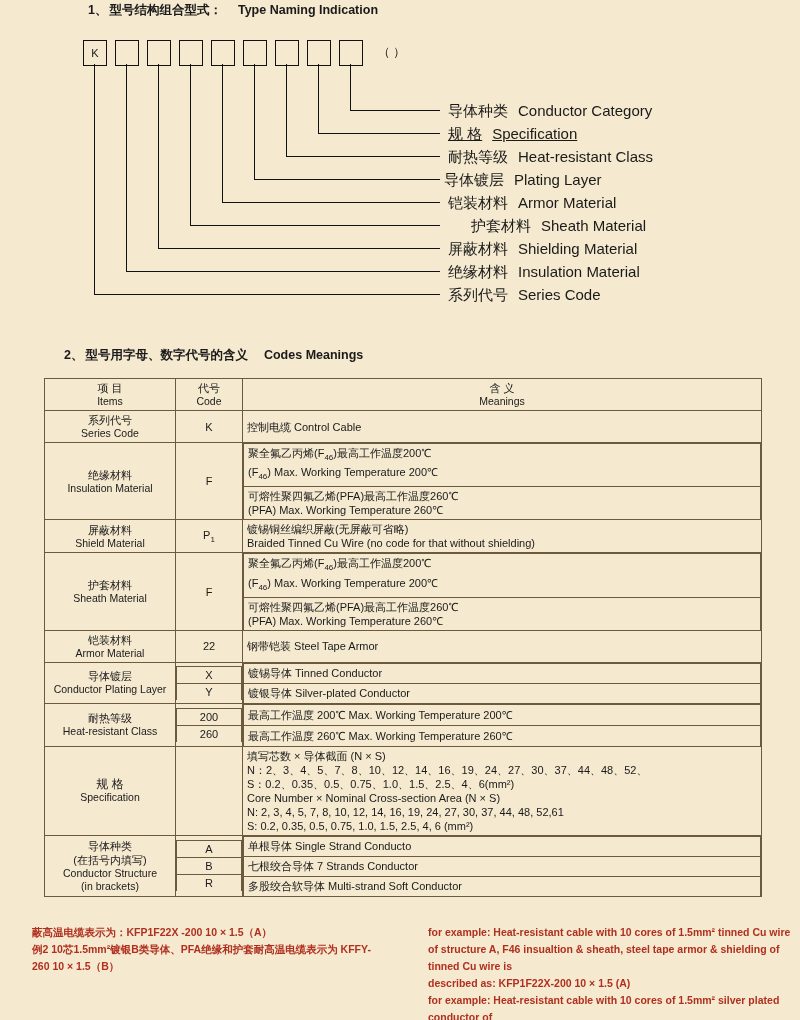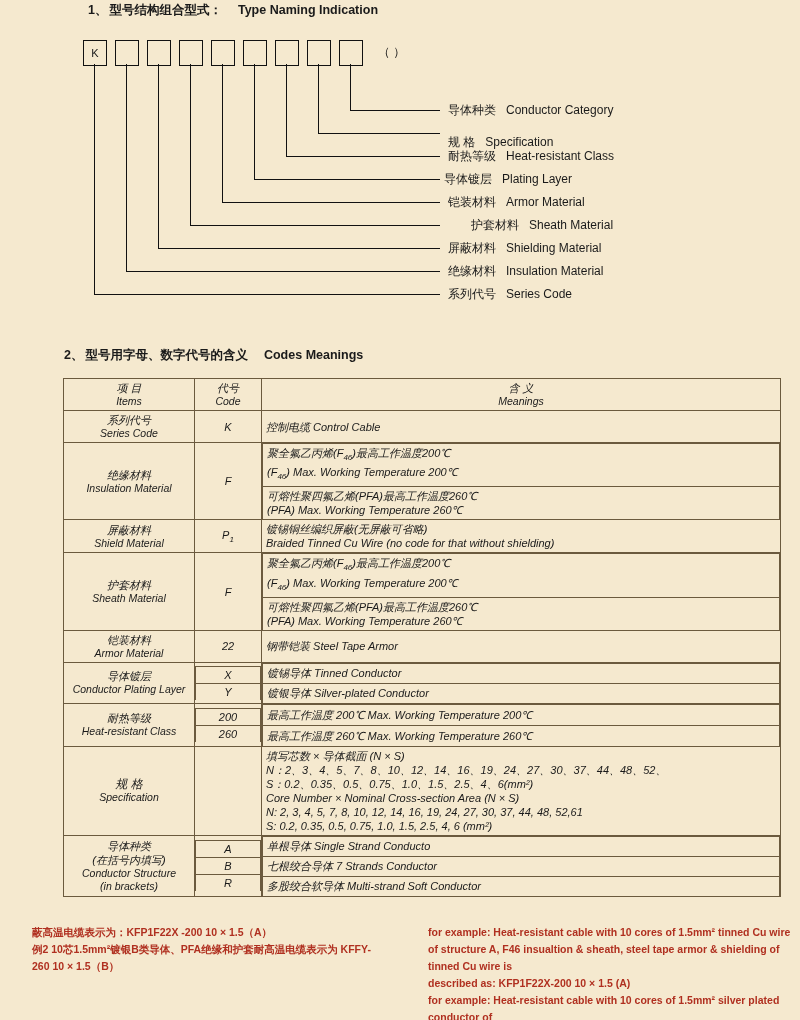--- a/index.html
+++ b/index.html
@@ -26,26 +26,26 @@
   .box{
     position:absolute;border:1px solid #111;background:transparent;
     width:22px;height:24px;
   }
   .box span{
     display:block;text-align:center;font-size:11px;line-height:24px;
   }
   .brk{position:absolute;font-size:12px;}
   .vline{position:absolute;background:#111;width:1px;}
   .hline{position:absolute;background:#111;height:1px;}
-  .lbl{position:absolute;font-size:12px;white-space:nowrap;}
+  .lbl{position:absolute;font-size:15px;white-space:nowrap;}
   .lbl .cn{letter-spacing:0px;}
   .lbl .en{margin-left:10px;}
 
   
-  .tbl-wrap{position:absolute;left:63px;top:378px;width:690px;font-style:italic;}
+  .tbl-wrap{position:absolute;left:44px;top:378px;width:690px;}
   table.codes{border-collapse:collapse;width:690px;table-layout:fixed;}
   table.codes td{
     border:1px solid #6b5a3e;
     padding:2px 4px;
     font-size:11px;
     vertical-align:middle;
   }
   .c1{width:122px;text-align:center;}
   .c2{width:58px;text-align:center;}
   .c3{width:510px;text-align:left;}
@@ -127,21 +127,21 @@
 
     <div class="vline" style="left:126px;top:36px;height:207px;"></div>
     <div class="hline" style="left:126px;top:243px;width:314px;"></div>
 
     <div class="vline" style="left:94px;top:36px;height:230px;"></div>
     <div class="hline" style="left:94px;top:266px;width:346px;"></div>
 
     <div class="lbl" style="left:448px;top:74px;">
       <span class="cn">导体种类</span><span class="en">Conductor  Category</span>
     </div>
-    <div class="lbl" style="left:448px;top:106px;">
+    <div class="lbl" style="left:448px;top:97px;text-decoration:underline;">
       <span class="cn">规    格</span><span class="en">Specification</span>
     </div>
     <div class="lbl" style="left:448px;top:120px;">
       <span class="cn">耐热等级</span><span class="en">Heat-resistant Class</span>
     </div>
     <div class="lbl" style="left:444px;top:143px;">
       <span class="cn">导体镀层</span><span class="en">Plating Layer</span>
     </div>
     <div class="lbl" style="left:448px;top:166px;">
       <span class="cn">铠装材料</span><span class="en">Armor Material</span>

